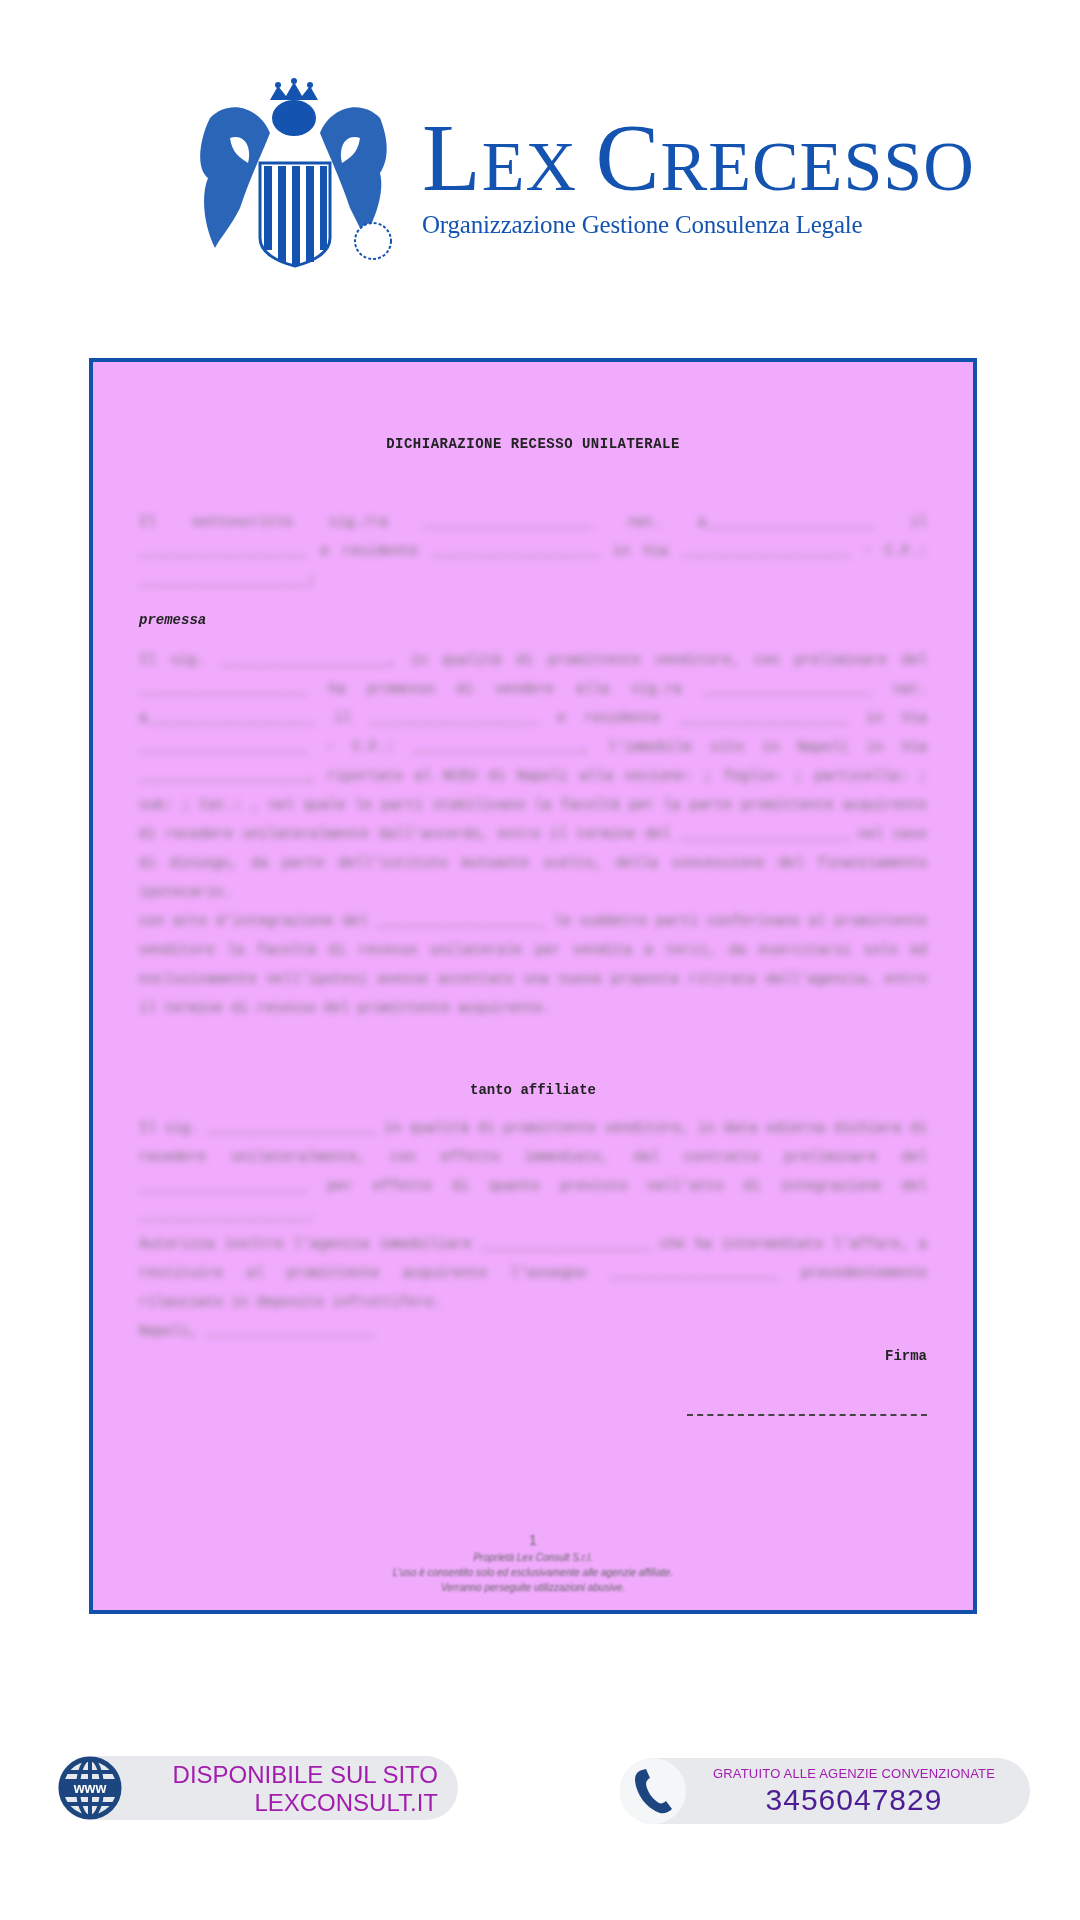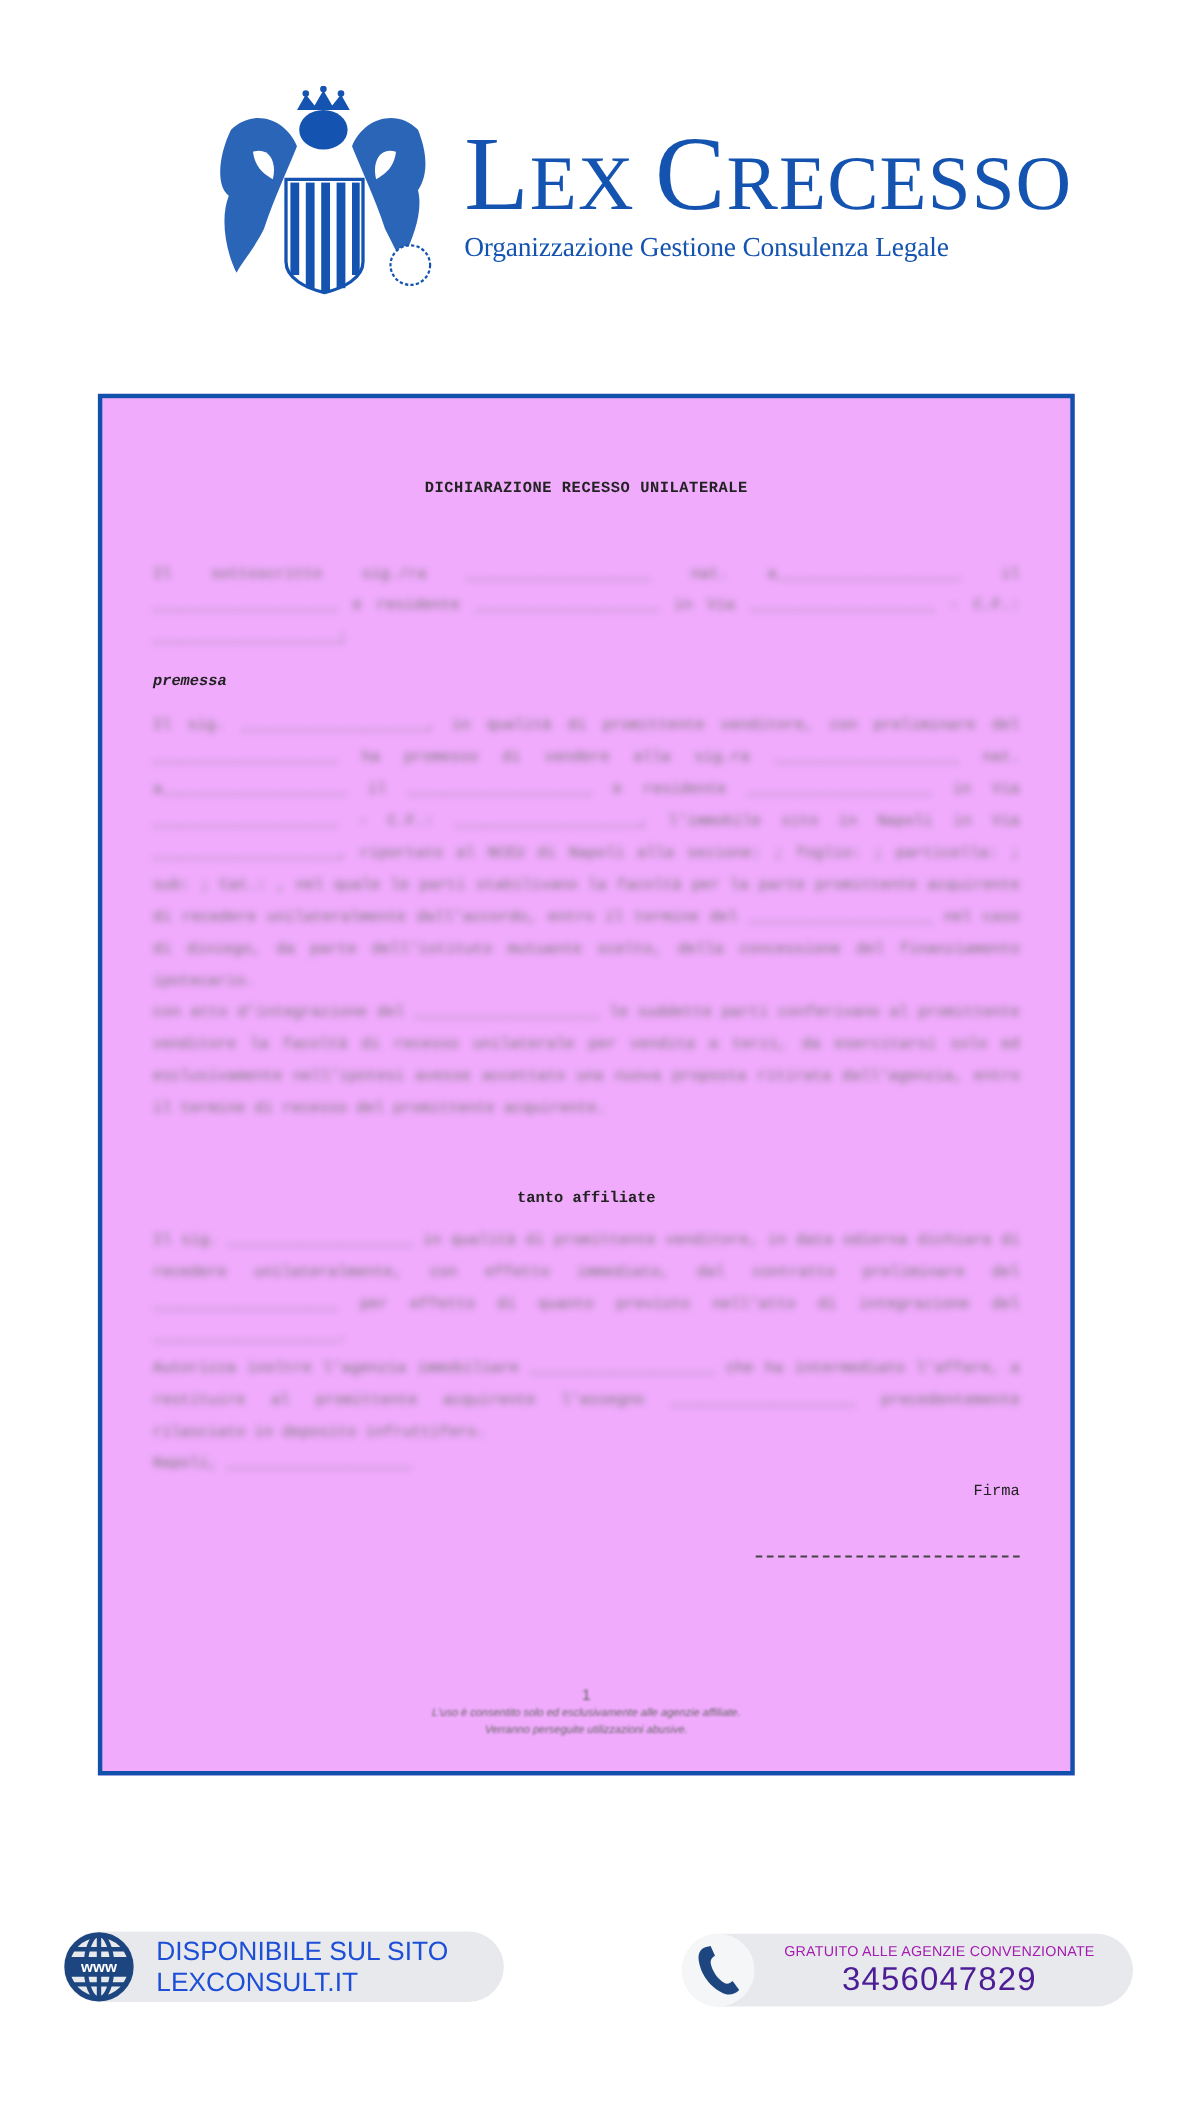--- a/index.html
+++ b/index.html
@@ -14,31 +14,31 @@
 
     .doc { position:absolute; left:89px; top:358px; width:888px; height:1256px; border:4px solid #1151ab; box-sizing:border-box; background:#f0abfc; }
     .doc-inner { position:absolute; left:46px; right:46px; top:0; bottom:0; font-family:"Liberation Mono", monospace; color:#222; }
     .doc-title { position:absolute; left:0; right:0; top:74px; text-align:center; font-weight:bold; font-size:14px; letter-spacing:0.5px; }
     .blur { filter:blur(3px); color:#777; font-size:14px; line-height:29px; text-align:justify; }
     .p1 { position:absolute; left:0; right:0; top:146px; }
     .h-premessa { position:absolute; left:0; right:0; top:250px; font-weight:bold; font-style:italic; font-size:14px; filter:blur(0.6px); }
     .p2 { position:absolute; left:0; right:0; top:284px; }
     .h-tanto { position:absolute; left:0; right:0; top:720px; text-align:center; font-weight:bold; font-size:14px; filter:blur(0.6px); }
     .p3 { position:absolute; left:0; right:0; top:752px; }
-    .firma { position:absolute; right:0; top:986px; font-weight:normal; font-size:14px; filter:blur(0.6px); }
+    .firma { position:absolute; right:0; top:986px; font-weight:bold; font-size:14px; filter:blur(0.6px); }
     .sigline { position:absolute; right:0; top:1052px; width:240px; border-bottom:2px dashed #444; filter:blur(0.5px); }
     .footer { position:absolute; left:0; right:0; top:1168px; text-align:center; color:#666; filter:blur(0.9px); }
     .page-num { font-size:14px; line-height:20px; font-family:"Liberation Sans", sans-serif; }
     .foot-line { font-size:10px; line-height:15px; font-style:italic; font-family:"Liberation Sans", sans-serif; }
 
     .pill { position:absolute; height:64px; background:#e8e9ec; border-radius:32px; }
     .pill-web { left:58px; top:1756px; width:400px; }
     .pill-phone { left:620px; top:1758px; width:410px; height:66px; border-radius:33px; }
     .globe { position:absolute; left:0; top:0; width:64px; height:64px; }
-    .web-text { position:absolute; left:84px; right:20px; top:5px; text-align:left; color:#1d4ed8; font-size:24px; line-height:28px; }
+    .web-text { position:absolute; left:84px; right:20px; top:5px; text-align:right; color:#a21caf; font-size:24px; line-height:28px; }
     .phone-circle { position:absolute; left:0; top:0; width:66px; height:66px; border-radius:33px; background:#f4f6f8; }
     .phone-icon { position:absolute; left:12px; top:8px; width:46px; height:50px; }
     .phone-top { position:absolute; left:78px; right:20px; top:8px; text-align:center; color:#a21caf; font-size:13px; letter-spacing:0.2px; }
     .phone-num { position:absolute; left:78px; right:20px; top:24px; text-align:center; color:#4c1d95; font-size:30px; line-height:36px; letter-spacing:1px; }
   </style>
 </head>
 <body>
 
 <div class="logo">
   <svg class="crest" viewBox="0 0 210 190">
@@ -82,20 +82,21 @@
     <div class="h-tanto">tanto affiliate</div>
     <div class="p3">
       <div class="blur">Il sig. ____________________ in qualità di promittente venditore, in data odierna dichiara di recedere unilateralmente, con effetto immediato, dal contratto preliminare del ____________________ per effetto di quanto previsto nell'atto di integrazione del ____________________.</div>
       <div class="blur">Autorizza inoltre l'agenzia immobiliare ____________________ che ha intermediato l'affare, a restituire al promittente acquirente l'assegno ____________________ precedentemente rilasciato in deposito infruttifero.</div>
       <div class="blur">Napoli, ____________________</div>
     </div>
     <div class="firma">Firma</div>
     <div class="sigline"></div>
     <div class="footer">
       <div class="page-num">1</div>
+      <div class="foot-line">Proprietà Lex Consult S.r.l.</div>
       <div class="foot-line">L'uso è consentito solo ed esclusivamente alle agenzie affiliate.</div>
       <div class="foot-line">Verranno perseguite utilizzazioni abusive.</div>
     </div>
   </div>
 </div>
 
 <div class="pill pill-web">
   <svg class="globe" viewBox="0 0 64 64">
     <circle cx="32" cy="32" r="29" fill="none" stroke="#1d4680" stroke-width="5"></circle>
     <ellipse cx="32" cy="32" rx="12" ry="29" fill="none" stroke="#1d4680" stroke-width="4"></ellipse>

